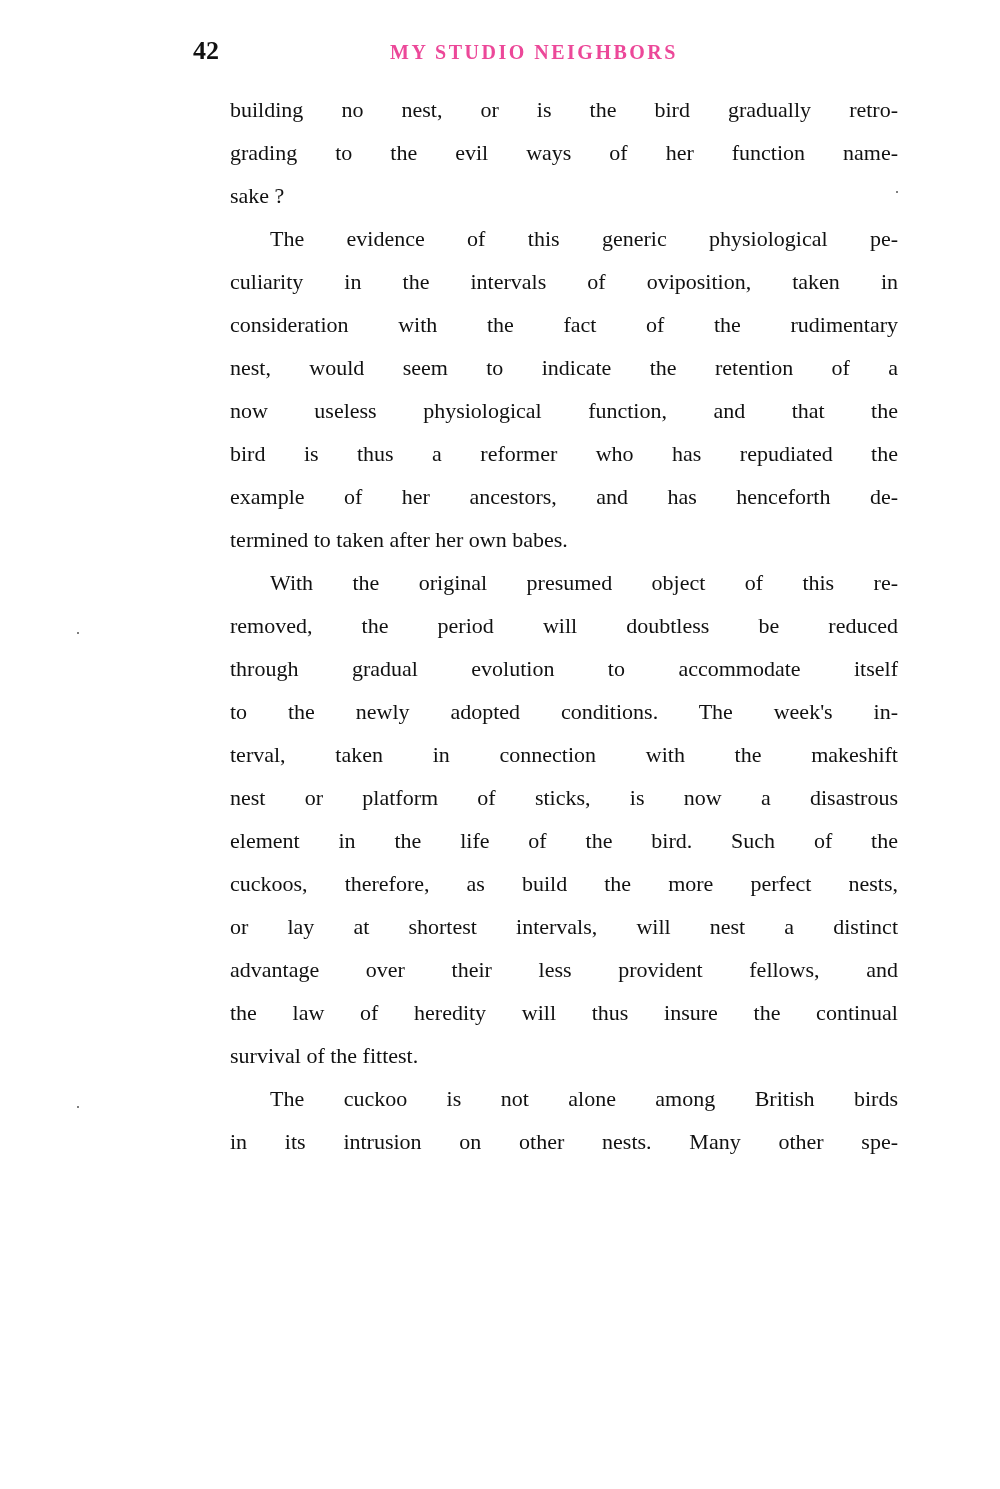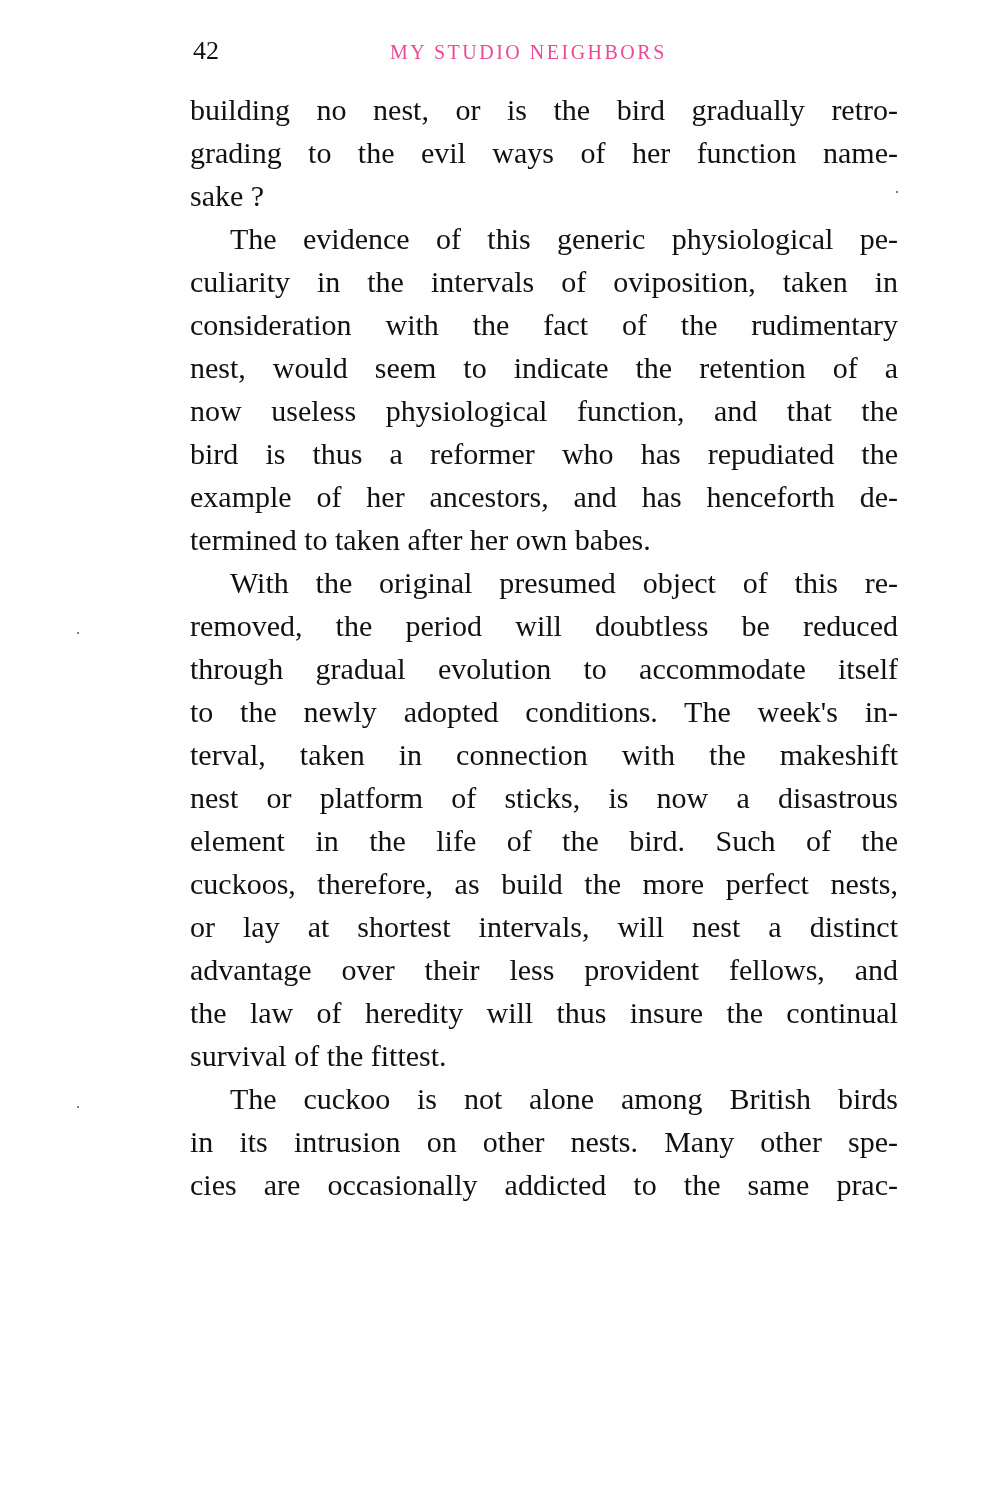--- a/index.html
+++ b/index.html
@@ -14,20 +14,21 @@
       overflow: hidden;
       font-family: "Liberation Serif", "DejaVu Serif", serif;
       color: #111111;
     }
     .page-header {
       position: absolute;
       top: 36px;
       left: 193px;
       width: 712px;
       height: 30px;
+      font-weight: bold;
     }
     .page-number {
       position: absolute;
       left: 0;
       top: 0;
       font-size: 26px;
       line-height: 30px;
     }
     .running-title {
       position: absolute;
@@ -39,26 +40,27 @@
       color: #ec4899;
     }
     .body-text {
       position: absolute;
       left: 190px;
       top: 88px;
       width: 708px;
     }
     .line {
       display: block;
-      font-size: 30px;
+      font-size: 22px;
       height: 43px;
       line-height: 43px;
       white-space: nowrap;
       text-align: justify;
       text-align-last: justify;
+      margin-left: 40px;
     }
     .line.last {
       text-align-last: left;
     }
     .line.indent {
       padding-left: 40px;
     }
     .margin-dot {
       position: absolute;
       width: 2px;
@@ -105,19 +107,18 @@
     <span class="line">cuckoos, therefore, as build the more perfect nests,</span>
     <span class="line">or lay at shortest intervals, will nest a distinct</span>
     <span class="line">advantage over their less provident fellows, and</span>
     <span class="line">the law of heredity will thus insure the continual</span>
     <span class="line last">survival of the fittest.</span>
   </div>
 
   <div>
     <span class="line indent">The cuckoo is not alone among British birds</span>
     <span class="line">in its intrusion on other nests.  Many other spe-</span>
-    <span class="line">cies are occasionally addicted to the same prac-</span>
   </div>
 </div>
 
 <div class="margin-dot" style="left:77px; top:632px;"></div>
 <div class="margin-dot" style="left:77px; top:1106px;"></div>
 <div class="margin-dot" style="left:896px; top:191px;"></div>
 
 </body></html>

